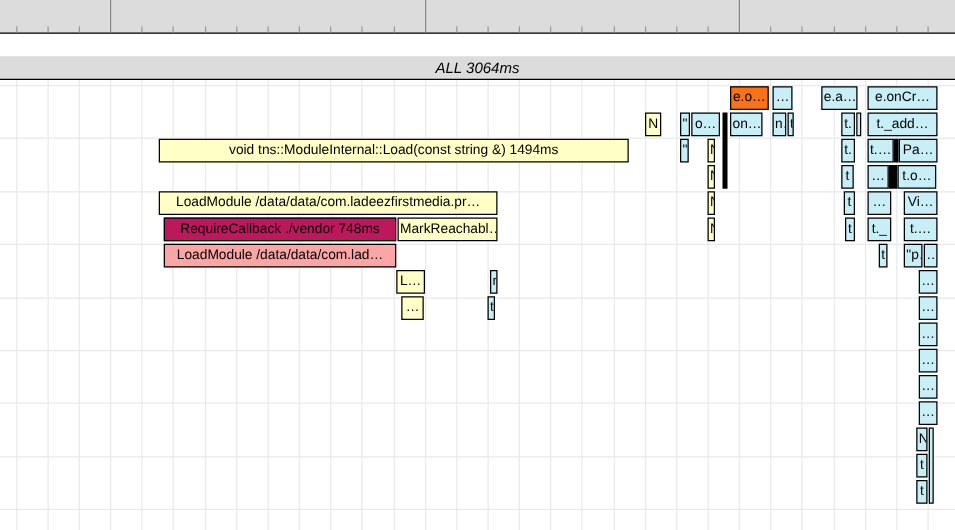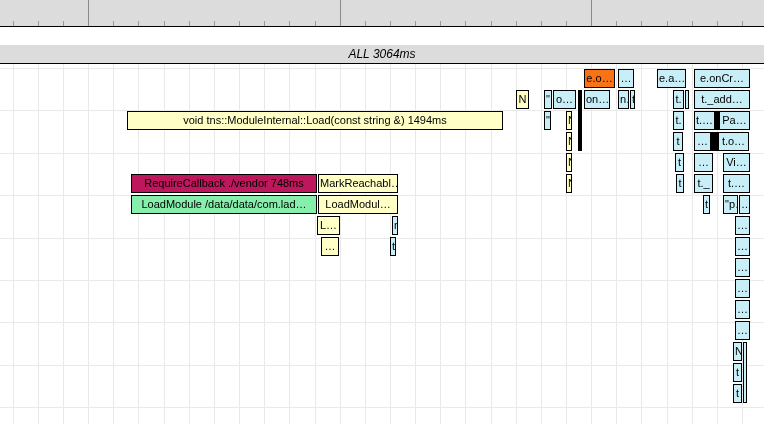--- a/index.html
+++ b/index.html
@@ -130,32 +130,32 @@
       <div class="bar y" style="left: 566px; top: 111px; width: 6px; height: 19px; background: rgb(255, 255, 198);">N</div>
       <div class="bar c" style="left: 673px; top: 111px; width: 11px; height: 19px; background: rgb(200, 239, 248);">t.</div>
       <div class="bar c" style="left: 694px; top: 111px; width: 21px; height: 19px; background: rgb(200, 239, 248);">t.…</div>
       <div class="bar k" style="left: 715px; top: 111px; width: 4px; height: 19px; background: rgb(0, 0, 0);"></div>
       <div class="bar c" style="left: 719px; top: 111px; width: 31px; height: 19px; background: rgb(200, 239, 248);">Pa…</div>
       <div class="bar y" style="left: 566px; top: 132px; width: 6px; height: 19px; background: rgb(255, 255, 198);">N</div>
       <div class="bar c" style="left: 673px; top: 132px; width: 10px; height: 19px; background: rgb(200, 239, 248);">t</div>
       <div class="bar c" style="left: 694px; top: 132px; width: 17px; height: 19px; background: rgb(200, 239, 248);">…</div>
       <div class="bar k" style="left: 711px; top: 132px; width: 7px; height: 19px; background: rgb(0, 0, 0);"></div>
       <div class="bar c" style="left: 718px; top: 132px; width: 31px; height: 19px; background: rgb(200, 239, 248);">t.o…</div>
+      <div class="bar y" style="left: 127px; top: 153px; width: 271px; height: 19px; background: rgb(255, 255, 198);">LoadModule /data/data/com.ladeezfirstmedia.pr…</div>
       <div class="bar y" style="left: 566px; top: 153px; width: 6px; height: 19px; background: rgb(255, 255, 198);">N</div>
       <div class="bar c" style="left: 675px; top: 153px; width: 9px; height: 19px; background: rgb(200, 239, 248);">t</div>
       <div class="bar c" style="left: 694px; top: 153px; width: 19px; height: 19px; background: rgb(200, 239, 248);">…</div>
       <div class="bar c" style="left: 723px; top: 153px; width: 27px; height: 19px; background: rgb(200, 239, 248);">Vi…</div>
       <div class="bar y" style="left: 131px; top: 174px; width: 186px; height: 19px; background: #be185d;">RequireCallback ./vendor 748ms</div>
       <div class="bar y" style="left: 318px; top: 174px; width: 80px; height: 19px; background: rgb(255, 255, 198);">MarkReachabl…</div>
       <div class="bar y" style="left: 566px; top: 174px; width: 6px; height: 19px; background: rgb(255, 255, 198);">N</div>
       <div class="bar c" style="left: 676px; top: 174px; width: 8px; height: 19px; background: rgb(200, 239, 248);">t</div>
       <div class="bar c" style="left: 694px; top: 174px; width: 19px; height: 19px; background: rgb(200, 239, 248);">t._</div>
       <div class="bar c" style="left: 723px; top: 174px; width: 27px; height: 19px; background: rgb(200, 239, 248);">t.…</div>
-      <div class="bar y" style="left: 131px; top: 195px; width: 186px; height: 19px; background: #86efac;">LoadModule /data/data/com.lad…</div>
-      <div class="bar y" style="left: 318px; top: 195px; width: 80px; height: 19px; background: rgb(255, 255, 198);">LoadModul…</div>
+      <div class="bar y" style="left: 131px; top: 195px; width: 186px; height: 19px; background: #fca5a5;">LoadModule /data/data/com.lad…</div>
       <div class="bar c" style="left: 703px; top: 195px; width: 7px; height: 19px; background: rgb(200, 239, 248);">t</div>
       <div class="bar c" style="left: 723px; top: 195px; width: 15px; height: 19px; background: rgb(200, 239, 248);">"p…</div>
       <div class="bar c" style="left: 739px; top: 195px; width: 11px; height: 19px; background: rgb(200, 239, 248);">…</div>
       <div class="bar y" style="left: 317px; top: 216px; width: 23px; height: 19px; background: rgb(255, 255, 198);">L…</div>
       <div class="bar c" style="left: 392px; top: 216px; width: 6px; height: 19px; background: rgb(200, 239, 248);">r</div>
       <div class="bar c" style="left: 735px; top: 216px; width: 15px; height: 19px; background: rgb(200, 239, 248);">…</div>
       <div class="bar y" style="left: 321px; top: 237px; width: 18px; height: 19px; background: rgb(255, 255, 198);">…</div>
       <div class="bar c" style="left: 390px; top: 237px; width: 6px; height: 19px; background: rgb(200, 239, 248);">t</div>
       <div class="bar c" style="left: 735px; top: 237px; width: 15px; height: 19px; background: rgb(200, 239, 248);">…</div>
       <div class="bar c" style="left: 735px; top: 258px; width: 15px; height: 19px; background: rgb(200, 239, 248);">…</div>

